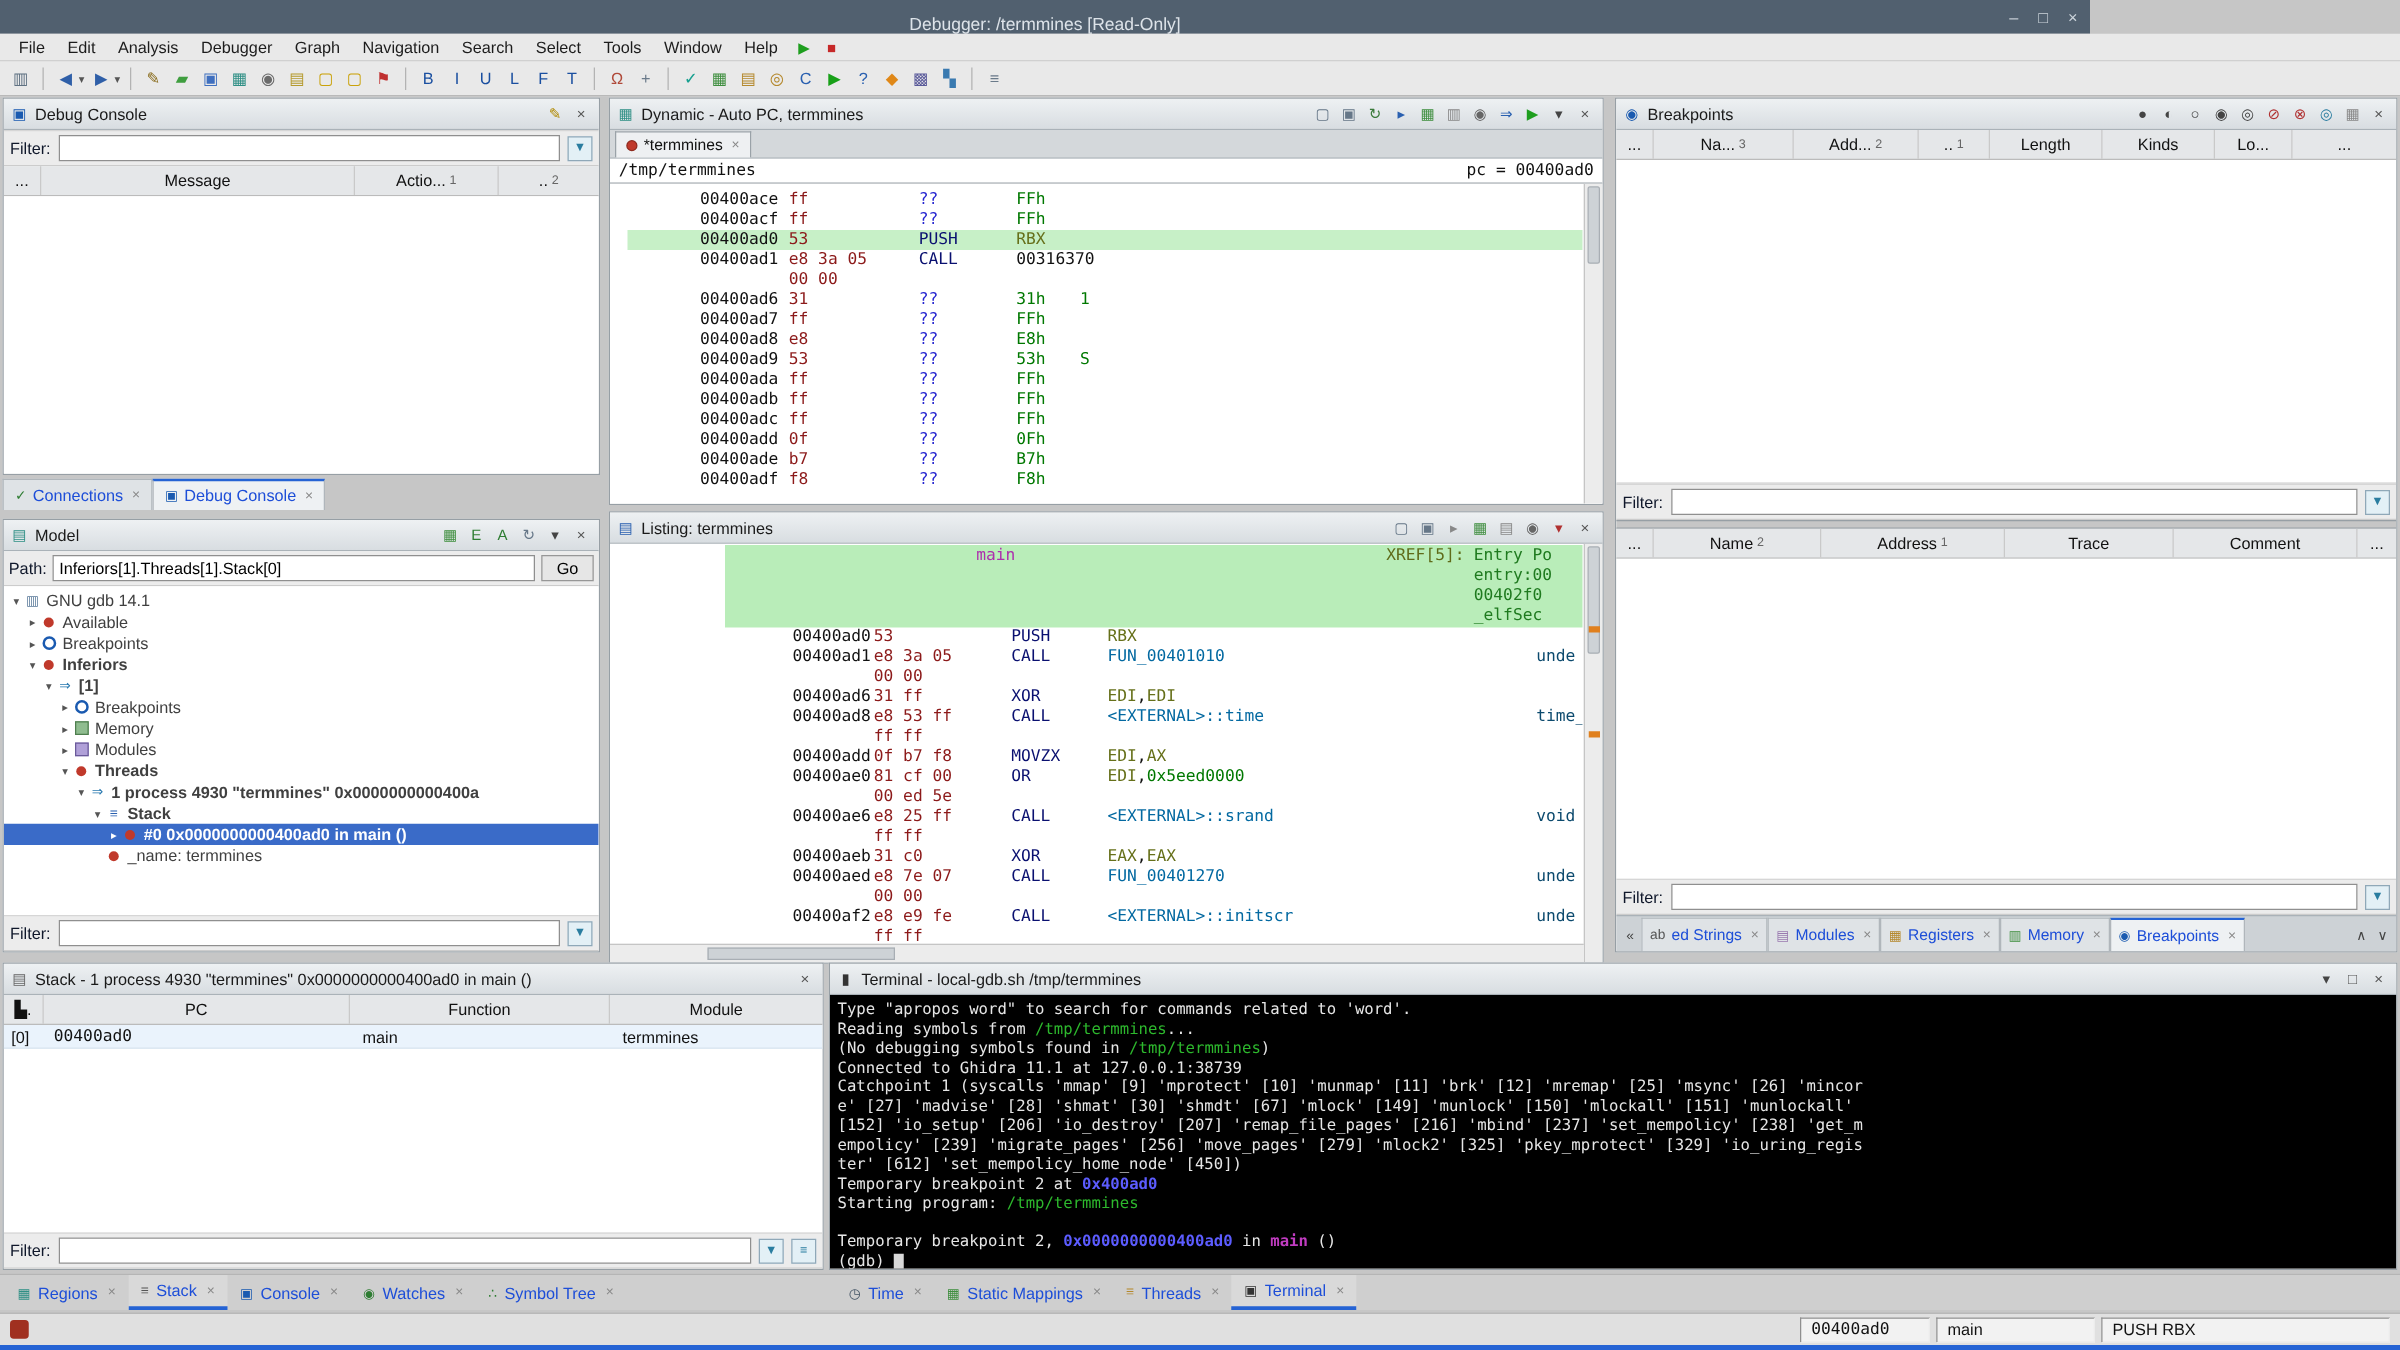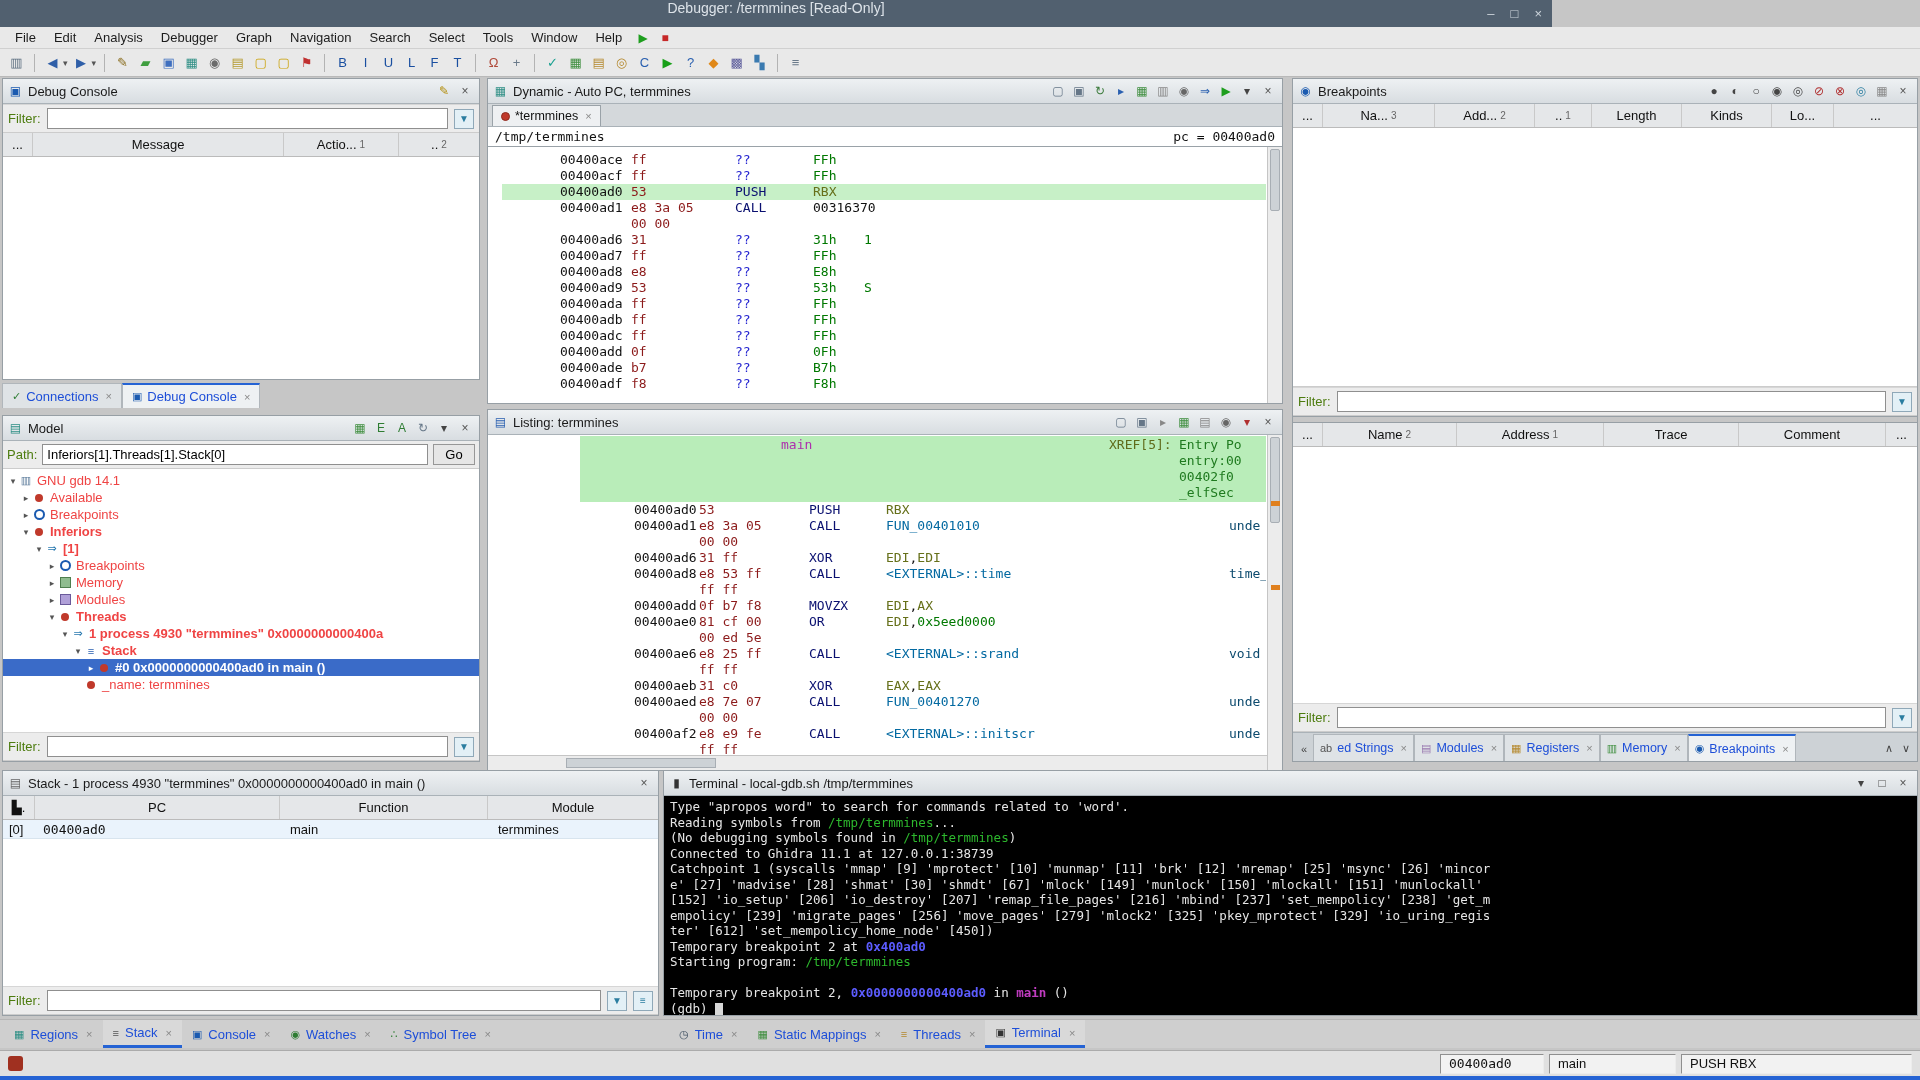--- a/index.html
+++ b/index.html
@@ -3,22 +3,22 @@
 <meta charset="utf-8">
 <style>
 *{margin:0;padding:0;box-sizing:border-box}
 html,body{background:#555}
 #app{position:relative;width:1920px;height:1080px;background:#c6c6c6;overflow:hidden;
      font-family:"Liberation Sans",sans-serif;font-size:13px;color:#111}
 .mono{font-family:"DejaVu Sans Mono",monospace}
 .b{font-weight:bold}
 
 
-.titlebar{position:absolute;left:0;top:0;width:1552px;height:27px;background:#51606f;
-  display:flex;align-items:flex-start;justify-content:center;color:#dde3e9;font-size:14px}
+.titlebar{position:absolute;left:0;top:0;width:1672px;height:27px;background:#51606f;
+  display:flex;align-items:flex-end;justify-content:center;color:#dde3e9;font-size:14px}
 #win-controls{position:absolute;right:10px;top:0;height:27px;display:flex;gap:16px;align-items:center}
 .wc-btn{color:#cdd5dc;font-size:13px;cursor:default}
 .menubar{position:absolute;left:0;top:27px;width:1920px;height:22px;background:#e9e9e9;
   border-bottom:1px solid #d0d0d0;display:flex;align-items:center;padding-left:6px}
 .menu-item{padding:2px 9px;font-size:13px;color:#1c1c1c}
 .menu-trail{width:20px;text-align:center;font-size:12px;margin-left:2px}
 .toolbar{position:absolute;left:0;top:49px;width:1920px;height:28px;background:#e9e9e9;
   border-bottom:1px solid #b9b9b9;display:flex;align-items:center;padding-left:6px;gap:2px}
 .tool-icon{width:21px;height:22px;display:flex;align-items:center;justify-content:center;font-size:13px}
 .tool-caret{font-size:9px;color:#555;margin:0 1px 0 -2px}
@@ -27,21 +27,21 @@
 
 .panel{position:absolute;background:#fff;border:1px solid #979fa5;display:flex;flex-direction:column;overflow:hidden}
 .panel-header{height:25px;flex:0 0 auto;background:linear-gradient(#eef1f3,#d8dde1);
   border-bottom:1px solid #aab2b8;display:flex;align-items:center;padding:0 5px;gap:5px}
 .ph-lic{width:15px;text-align:center;font-size:12px;flex:0 0 auto}
 .ph-title{white-space:nowrap;overflow:hidden;color:#1a1a1a}
 .ph-icons{margin-left:auto;display:flex;gap:3px;align-items:center}
 .ph-ic{width:18px;height:18px;display:flex;align-items:center;justify-content:center;font-size:12px;color:#555}
 .filter-row{flex:0 0 auto;display:flex;align-items:center;gap:6px;padding:3px 5px;background:#ececec;
   border-top:1px solid #d6d6d6;border-bottom:1px solid #cccccc}
-.filter-lb{color:#4d7c0f}
+.filter-lb{color:#0f172a}
 .text-input{flex:1;height:21px;border:1px solid #8f8f8f;background:#fff;font:13px "Liberation Sans",sans-serif;padding:0 4px}
 .filter-btn{width:20px;height:20px;flex:0 0 auto;background:#e3f0f6;border:1px solid #8fa8b8;
   color:#2a7da0;font-size:10px;display:flex;align-items:center;justify-content:center}
 .thead{display:flex;background:#e5e7e9;border-bottom:1px solid #bbb;flex:0 0 auto}
 .th{height:23px;border-right:1px solid #c9c9c9;display:flex;align-items:center;justify-content:center;
   gap:3px;font-size:13px;overflow:hidden;white-space:nowrap;flex:0 0 auto}
 .sort-num{font-size:10px;color:#666}
 .tbody{flex:1;background:#fff}
 
 
@@ -78,21 +78,21 @@
 .tree-row.sel .tree-lb,.tree-row.sel .tw{color:#fff}
 .tw{width:12px;text-align:center;color:#555;font-size:9px;flex:0 0 auto}
 .tic{width:14px;height:13px;margin-right:4px;display:inline-flex;align-items:center;justify-content:center;flex:0 0 auto;font-size:11px}
 .tic-red::before{content:"";width:8px;height:8px;border-radius:50%;background:#c0392b}
 .tic-bp::before{content:"";width:7px;height:7px;border-radius:50%;border:2px solid #1a5ab0}
 .tic-mem::before{content:"";width:9px;height:9px;background:#8fbc8f;border:1px solid #4e7e4e}
 .tic-mod::before{content:"";width:9px;height:9px;background:#b0a0d8;border:1px solid #6a5a9a}
 .tic-proc{color:#2a7ab0}
 .tic-monitor{color:#5a7a9a}
 .tic-stack{color:#2a60b0}
-.tree-lb{font-size:13px;color:#ef4444}
+.tree-lb{font-size:13px;color:#404040}
 
 
 .doc-tabs{flex:0 0 auto;height:23px;background:#d4d8db;border-bottom:1px solid #aab2b8;display:flex;align-items:flex-end;padding-left:4px}
 .doc-tab{display:flex;align-items:center;gap:5px;height:21px;padding:0 8px;background:#eef0f2;
   border:1px solid #9aa2a8;border-bottom:none;font-size:12.5px}
 .tab-dot{width:9px;height:9px;border-radius:50%;background:#c0392b;border:1px solid #8e2a1e}
 .addr-bar{flex:0 0 auto;height:20px;background:#fff;border-bottom:1px solid #9aa2a8;display:flex;
   justify-content:space-between;align-items:center;padding:0 7px;font-size:13px}
 .listing-area{position:relative;flex:1;background:#fff;overflow:hidden;padding-top:5px}
 .drow,.lrow{display:flex;height:16px;line-height:16px;font-size:13px;white-space:pre}

